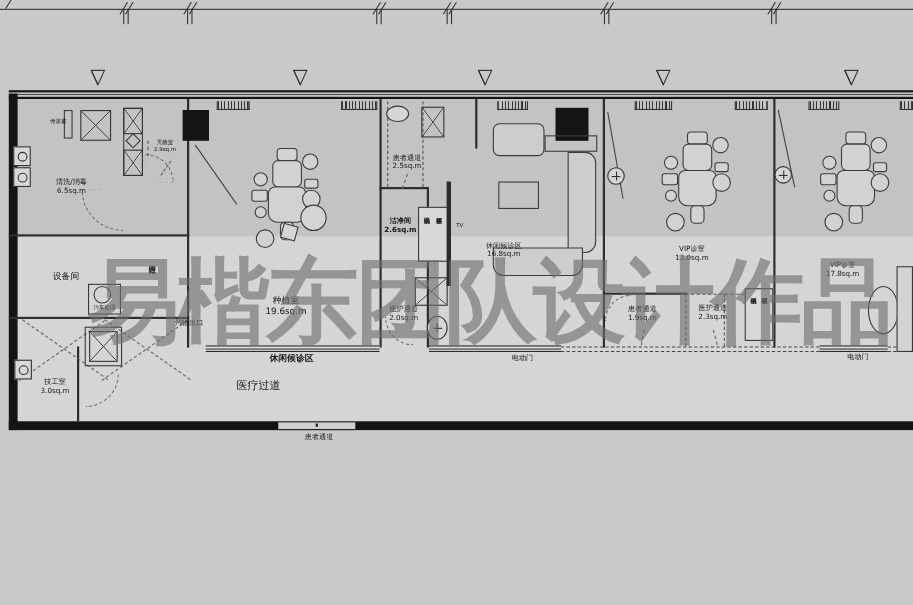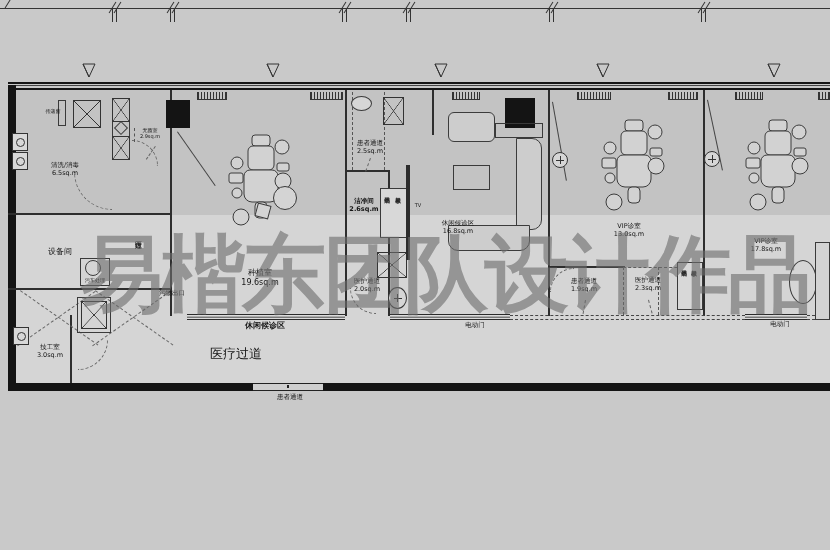--- a/index.html
+++ b/index.html
@@ -317,21 +317,21 @@
       <div>13.0sq.m</div>
   </div>
   <div class="abs lbl sm" style="left:740px;top:238px;width:52px;">
     <div>VIP诊室</div>
       <div>17.8sq.m</div>
   </div>
 
   <div class="abs lbl xs" style="left:40px;top:108px;width:26px;">传递窗</div>
   <div class="abs lbl sm" style="left:153px;top:290px;width:38px;font-family:Liberation Mono, monospace;">污物出口</div>
   <div class="abs lbl b" style="left:242px;top:321px;width:46px;">休闲候诊区</div>
-  <div class="abs lbl" style="left:210px;top:346px;width:50px;font-size:13px;">医疗过道</div>
+  <div class="abs lbl" style="left:210px;top:346px;width:50px;font-size:10px;">医疗过道</div>
   <div class="abs vtext" style="left:134px;top:236px;height:52px;font-size:7px;">医疗过道</div>
   <div class="abs lbl sm" style="left:268px;top:394px;width:44px;">患者通道</div>
   <div class="abs lbl sm" style="left:457px;top:322px;width:36px;">电动门</div>
   <div class="abs lbl sm" style="left:762px;top:321px;width:36px;">电动门</div>
 
   <div class="abs diagd" style="left:370px;top:158px;height:14px;transform:rotate(20deg);"></div>
   <div class="abs diagd" style="left:585px;top:300px;height:14px;transform:rotate(10deg);"></div>
   <div class="abs diagd" style="left:648px;top:300px;height:14px;transform:rotate(-15deg);"></div>
   <div class="abs diagd" style="left:155px;top:146px;height:16px;transform:rotate(35deg);"></div>
 

